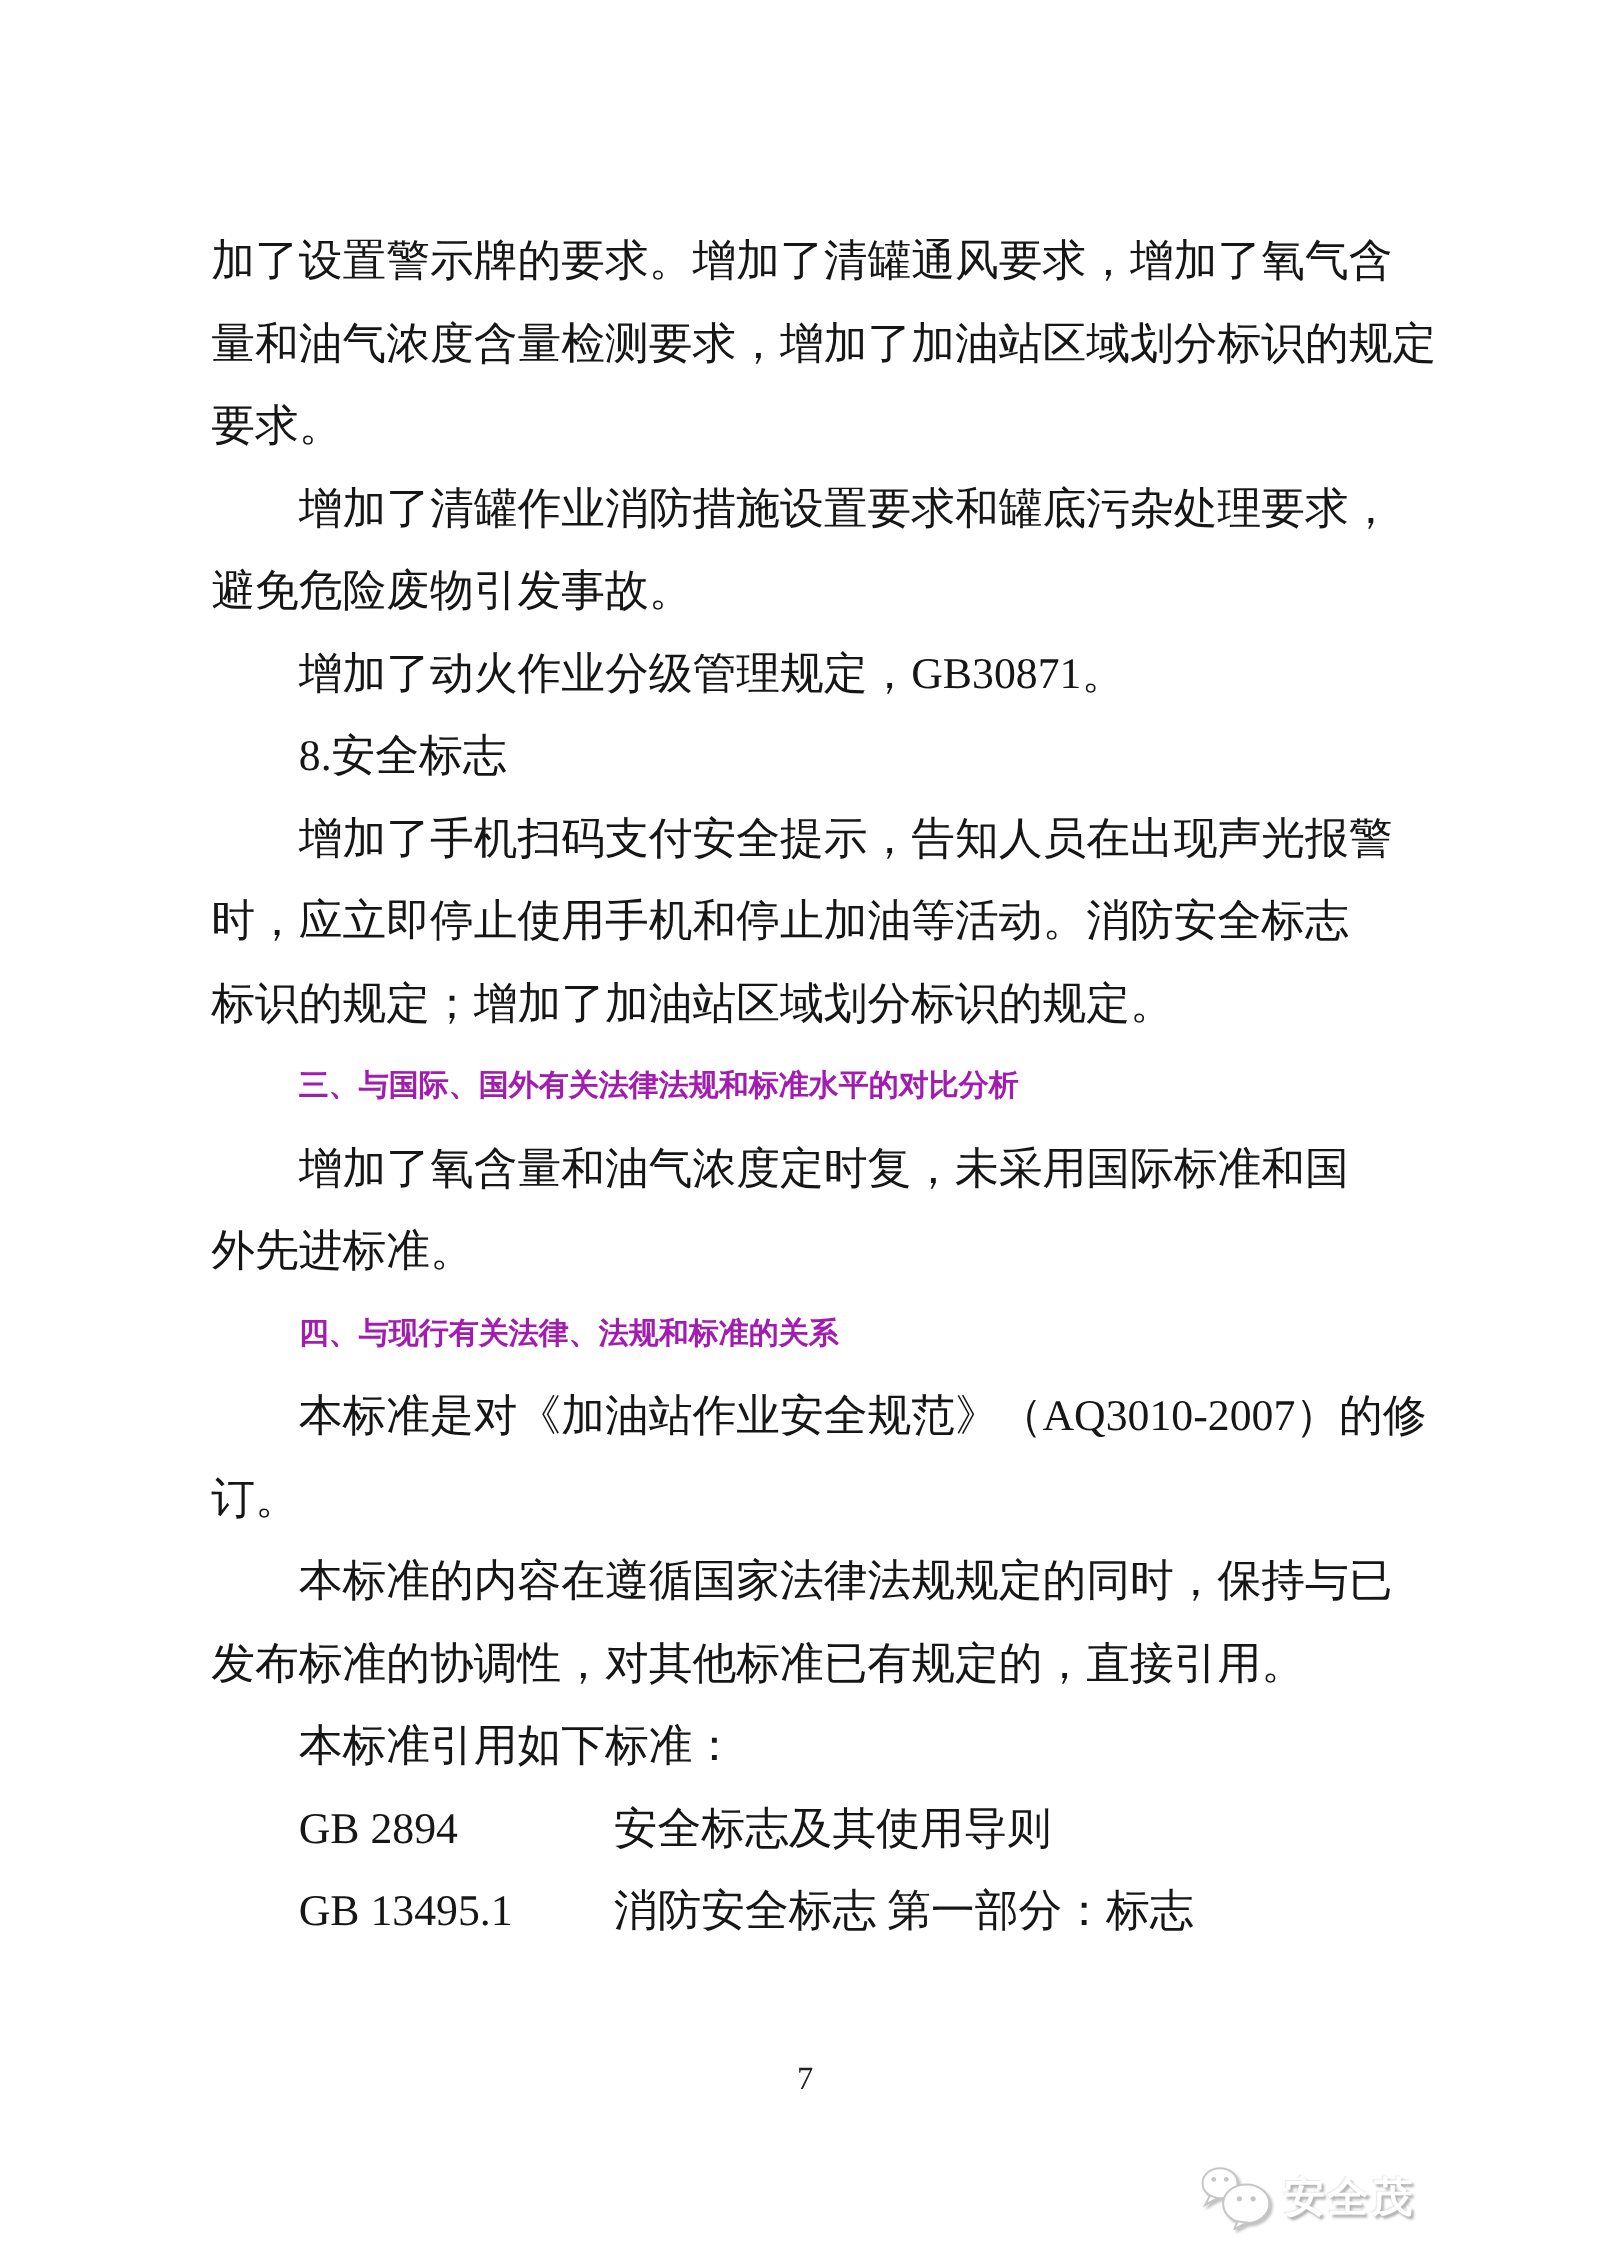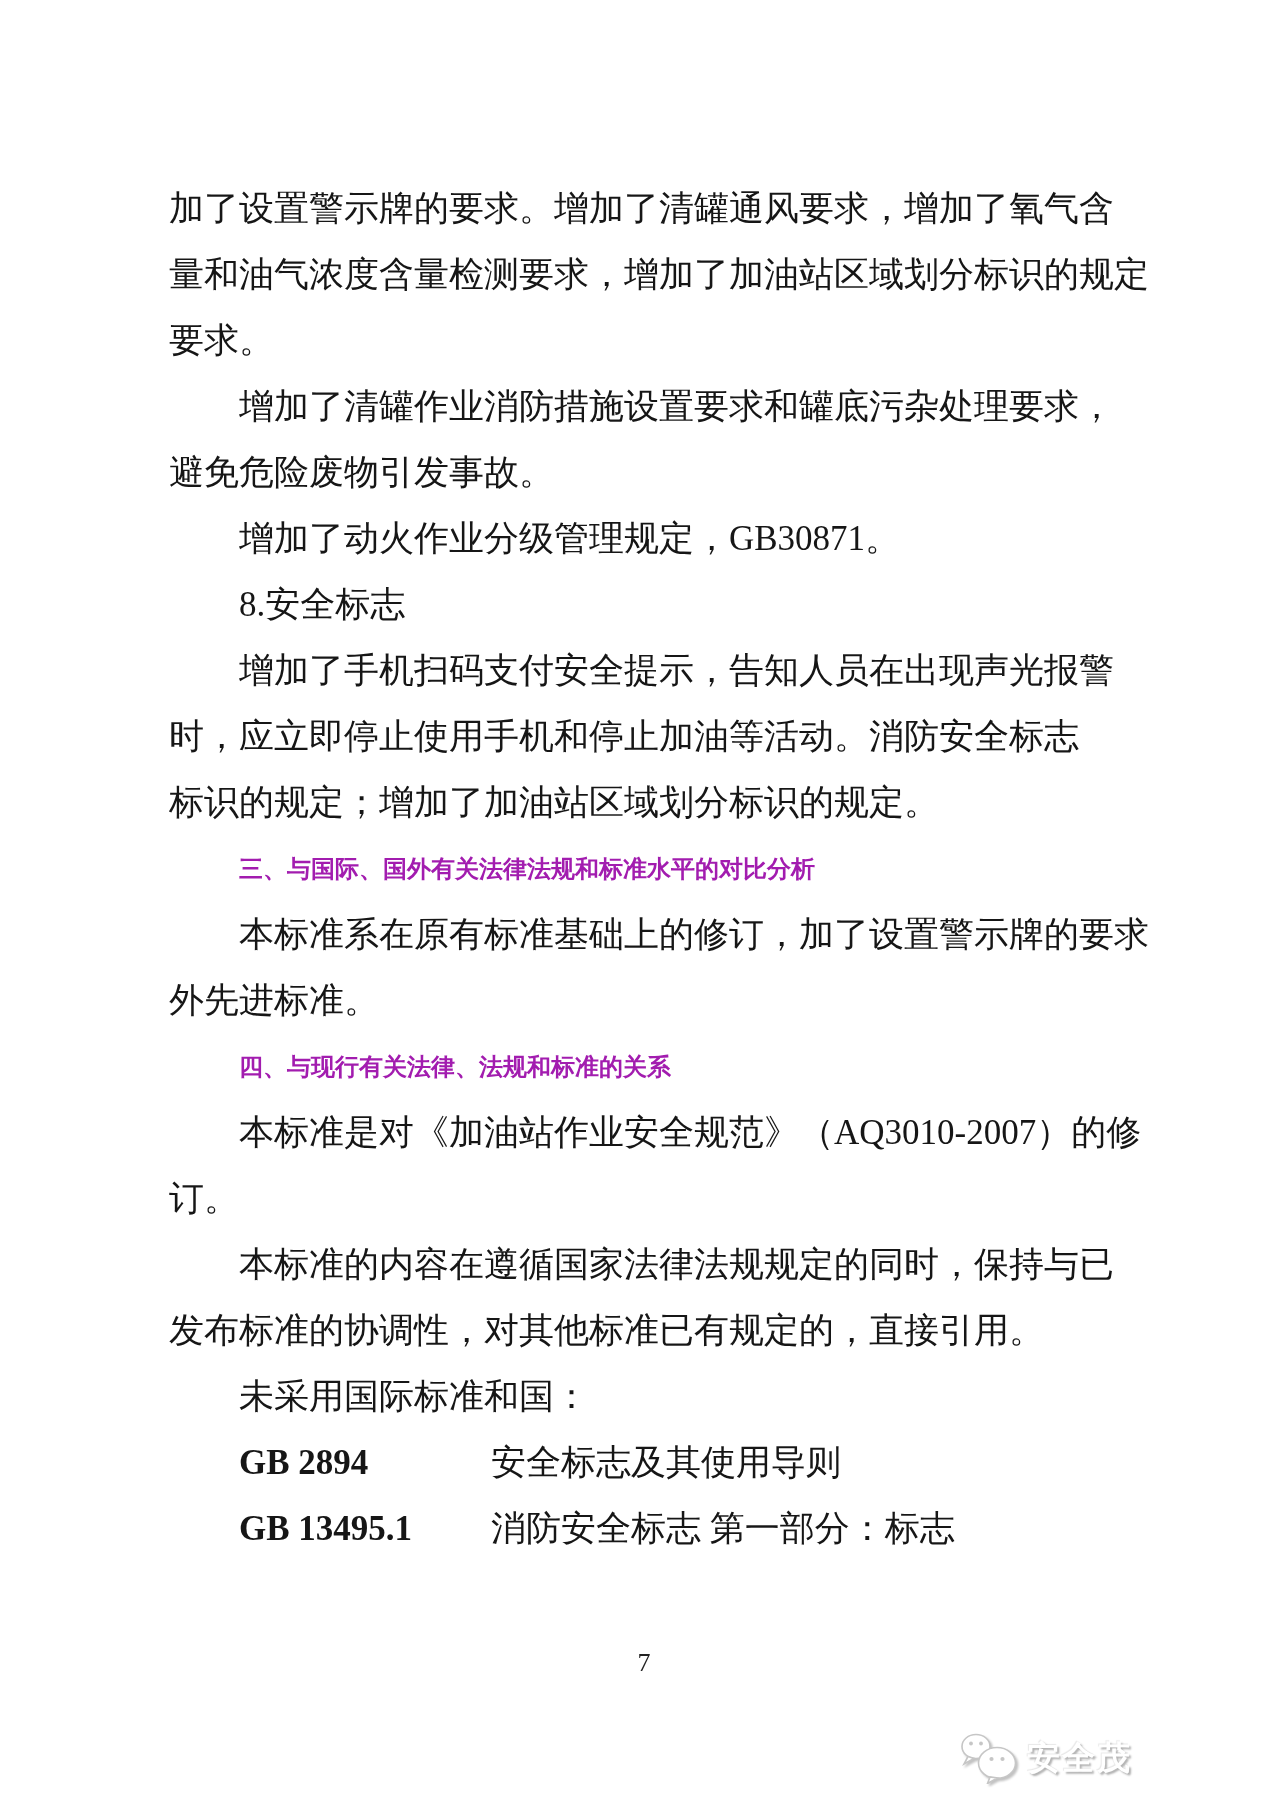--- a/index.html
+++ b/index.html
@@ -37,21 +37,20 @@
     font-weight: 700;
     font-size: 24px;
     color: #a21caf;
   }
   .line.ref {
     padding-left: 70px;
   }
   .ref-code {
     display: inline-block;
     width: 252px;
-    font-weight: bold;
   }
   .page-number {
     position: absolute;
     left: 169px;
     width: 950px;
     top: 1648px;
     text-align: center;
     font-size: 26px;
     line-height: 30px;
     color: #222222;
@@ -86,28 +85,28 @@
       <div class="line plain">量和油气浓度含量检测要求，增加了加油站区域划分标识的规定</div>
       <div class="line plain">要求。</div>
       <div class="line indent">增加了清罐作业消防措施设置要求和罐底污杂处理要求，</div>
       <div class="line plain">避免危险废物引发事故。</div>
       <div class="line indent">增加了动火作业分级管理规定，GB30871。</div>
       <div class="line indent">8.安全标志</div>
       <div class="line indent">增加了手机扫码支付安全提示，告知人员在出现声光报警</div>
       <div class="line plain">时，应立即停止使用手机和停止加油等活动。消防安全标志</div>
       <div class="line plain">标识的规定；增加了加油站区域划分标识的规定。</div>
       <div class="line heading">三、与国际、国外有关法律法规和标准水平的对比分析</div>
-      <div class="line indent">本标准系在原有标准基础上的修订，加了设置警示牌的要求</div>
+      <div class="line indent">增加了氧含量和油气浓度定时复，未采用国际标准和国</div>
       <div class="line plain">外先进标准。</div>
       <div class="line heading">四、与现行有关法律、法规和标准的关系</div>
       <div class="line indent">本标准是对《加油站作业安全规范》（AQ3010-2007）的修</div>
       <div class="line plain">订。</div>
       <div class="line indent">本标准的内容在遵循国家法律法规规定的同时，保持与已</div>
       <div class="line plain">发布标准的协调性，对其他标准已有规定的，直接引用。</div>
-      <div class="line indent">未采用国际标准和国：</div>
+      <div class="line indent">本标准引用如下标准：</div>
       <div class="line ref"><span class="ref-code">GB 2894</span><span class="ref-title">安全标志及其使用导则</span></div>
       <div class="line ref"><span class="ref-code">GB 13495.1</span><span class="ref-title">消防安全标志 第一部分：标志</span></div>
     </div>
 
   <div class="page-number">7</div>
 
   <div class="watermark">
     <svg class="wechat-icon" width="60" height="52" viewBox="0 0 60 52" xmlns="http://www.w3.org/2000/svg">
       <g stroke="#c6c6c6" stroke-width="1.6" fill="#ffffff">
         <ellipse cx="17" cy="14.5" rx="14" ry="12"></ellipse>

